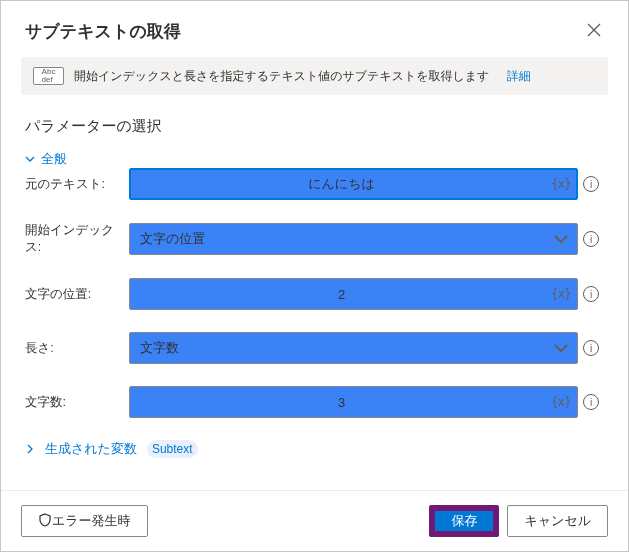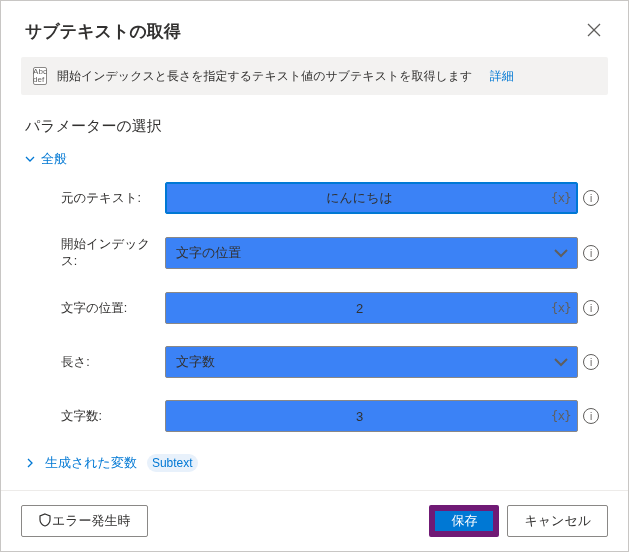--- a/index.html
+++ b/index.html
@@ -3,28 +3,28 @@
 <meta charset="utf-8">
 <style>
   * { box-sizing: border-box; margin: 0; padding: 0; }
   html, body { width: 629px; height: 552px; font-family: "Segoe UI", "Yu Gothic UI", Meiryo, sans-serif; font-size: 13px; color: #323130; background: #f3f2f1; }
   .dialog { position: relative; width: 629px; height: 552px; background: #ffffff; border: 1px solid #c8c6c4; display: flex; flex-direction: column; }
   .header { display: flex; align-items: center; justify-content: space-between; padding: 16px 20px 12px 24px; }
   .header h1 { font-size: 17px; font-weight: 600; }
   .close-btn { width: 28px; height: 28px; display: flex; align-items: center; justify-content: center; background: none; border: none; cursor: pointer; color: #605e5c; }
   .close-btn svg { width: 14px; height: 14px; }
   .info-banner { margin: 0 20px 12px 20px; background: #f3f2f1; display: flex; align-items: center; gap: 10px; padding: 10px 12px; border-radius: 2px; font-size: 12px; color: #323130; }
-  .info-icon-box { width: 14px; height: 18px; border: 1px solid #8a8886; border-radius: 2px; display: flex; align-items: center; justify-content: center; font-size: 8px; line-height: 8px; color: #605e5c; background: #fff; }
+  .info-icon-box { width: 31px; height: 18px; border: 1px solid #8a8886; border-radius: 2px; display: flex; align-items: center; justify-content: center; font-size: 8px; line-height: 8px; color: #605e5c; background: #fff; }
   .info-banner a { color: #0078d4; text-decoration: none; cursor: pointer; margin-left: 14px; }
   .body { padding: 4px 24px 8px 24px; flex: 1; overflow: auto; }
   .section-title { font-size: 15px; font-weight: 400; margin: 6px 0 14px 0; }
-  .grp-header { display: flex; align-items: center; gap: 6px; color: #0078d4; font-size: 13px; cursor: pointer; margin-bottom: 14px; }
+  .grp-header { display: flex; align-items: center; gap: 6px; color: #0078d4; font-size: 13px; cursor: pointer; }
   .chev { display: inline-flex; }
   .chev svg { width: 10px; height: 10px; }
-  .row { display: flex; align-items: center; margin-bottom: 22px; margin-left: 36px; }
+  .row { display: flex; align-items: center; margin-bottom: 22px; }
   .row .label { width: 104px; flex: none; font-size: 12.5px; color: #323130; }
   .row .ctrl { flex: 1; position: relative; display: flex; align-items: center; }
   .row .post { width: 26px; flex: none; display: flex; align-items: center; justify-content: center; }
   input[type=text], .select-box { width: 100%; height: 32px; border: 1px solid #8a8886; border-radius: 2px; padding: 0 34px 0 10px; font-size: 13px; font-family: inherit; color: #323130; background: #3b82f6; text-align: center; }
   .ctrl.focused input[type=text] { border-color: #0078d4; box-shadow: inset 0 0 0 1px #0078d4; }
   .select-box { display: flex; align-items: center; cursor: pointer; }
   .inset-icon { position: absolute; right: 8px; top: 50%; transform: translateY(-50%); color: #605e5c; font-size: 12px; display: flex; align-items: center; justify-content: center; width: 18px; height: 18px; cursor: pointer; }
   .var-token { font-family: Consolas, monospace; font-size: 12px; letter-spacing: -0.5px; }
   .info-post { width: 16px; height: 16px; border: 1px solid #605e5c; border-radius: 50%; display: flex; align-items: center; justify-content: center; font-size: 10px; color: #605e5c; cursor: pointer; }
   .gen-vars { display: flex; align-items: center; gap: 10px; color: #0078d4; font-size: 13px; cursor: pointer; margin-top: 17px; }

